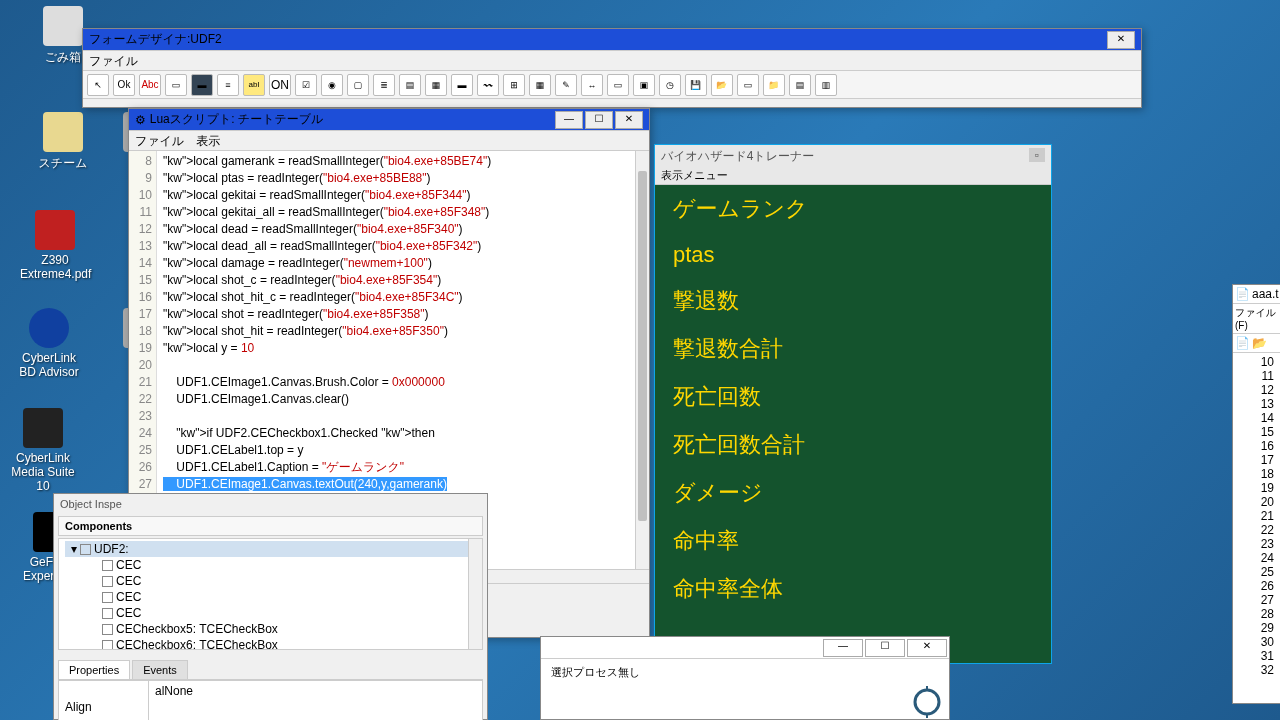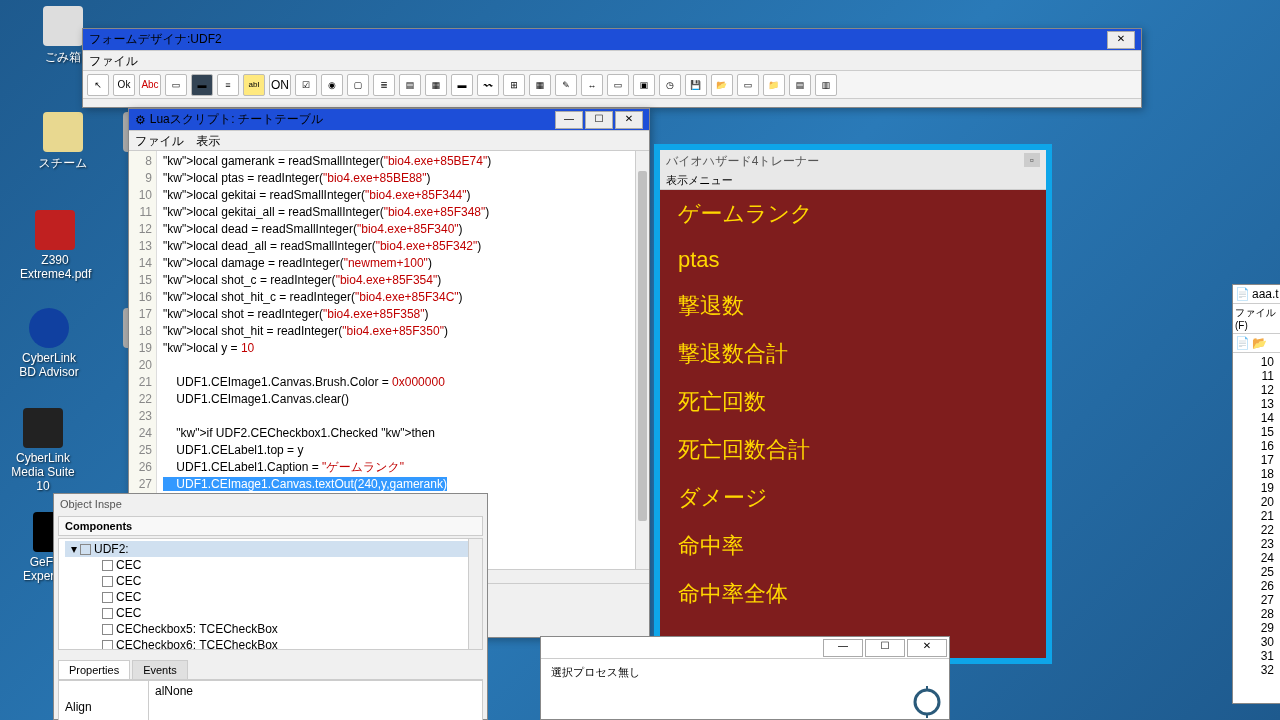--- a/index.html
+++ b/index.html
@@ -18,21 +18,21 @@
 .gutter{width:28px;background:#f8f8f0;border-right:1px solid #ddd;text-align:right;padding:2px 4px 0 0;font-family:Consolas,monospace;font-size:11px;color:#888;line-height:17px}
 .code{flex:1;padding:2px 6px;font-family:Consolas,monospace;font-size:11px;line-height:17px;white-space:pre;overflow:hidden}
 .str{color:#c00000}
 .num{color:#c00000}
 .sel{background:#3399ff;color:#fff}
 .scrollbar-v{position:absolute;right:0;top:0;bottom:0;width:14px;background:#f0f0f0;border-left:1px solid #ccc}
 .scrollbar-v .thumb{position:absolute;left:2px;right:2px;top:20px;height:350px;background:#c0c0c0;border-radius:2px}
 .scrollbar-h{height:14px;background:#f0f0f0;border-top:1px solid #ccc;position:relative}
 .exec-bar{height:36px;background:#f0f0f0;display:flex;align-items:center;justify-content:center;border-top:1px solid #ccc}
 .exec-btn{padding:4px 18px;border:1px solid #888;background:#f8f8f8;font-size:11px;cursor:pointer}
-.trainer{position:absolute;background:#7f1d1d;color:#ffd700;border:6px solid #0ea5e9}
+.trainer{position:absolute;background:#14532d;color:#ffd700;border:1px solid #0ea5e9}
 .trainer .ttl{height:20px;background:#e8e8e8;color:#555;padding:3px 6px;font-size:11px;display:flex;justify-content:space-between}
 .trainer .tmenu{height:20px;background:#e8e8e8;color:#000;padding:3px 6px;font-size:11px;border-bottom:1px solid #ccc}
 .trainer .item{font-size:22px;padding:9px 18px;font-weight:normal}
 .oi-window{position:absolute;left:53px;top:493px;width:435px;height:227px;background:#f0f0f0;border:1px solid #888}
 .oi-title{padding:4px 6px;font-size:11px;color:#555}
 .oi-section{background:#f8f8f8;border:1px solid #ccc;margin:2px 4px;padding:3px 6px;font-size:11px;font-weight:bold}
 .tree{font-size:11px;padding:2px 6px;height:112px;overflow:hidden;background:#fff;border:1px solid #ccc;margin:0 4px;position:relative}
 .tree-item{padding:1px 0 1px 14px;display:flex;align-items:center;gap:3px}
 .tree-item.sel2{background:#d0e0f0}
 .tree .chk{width:11px;height:11px;border:1px solid #888;display:inline-block}

